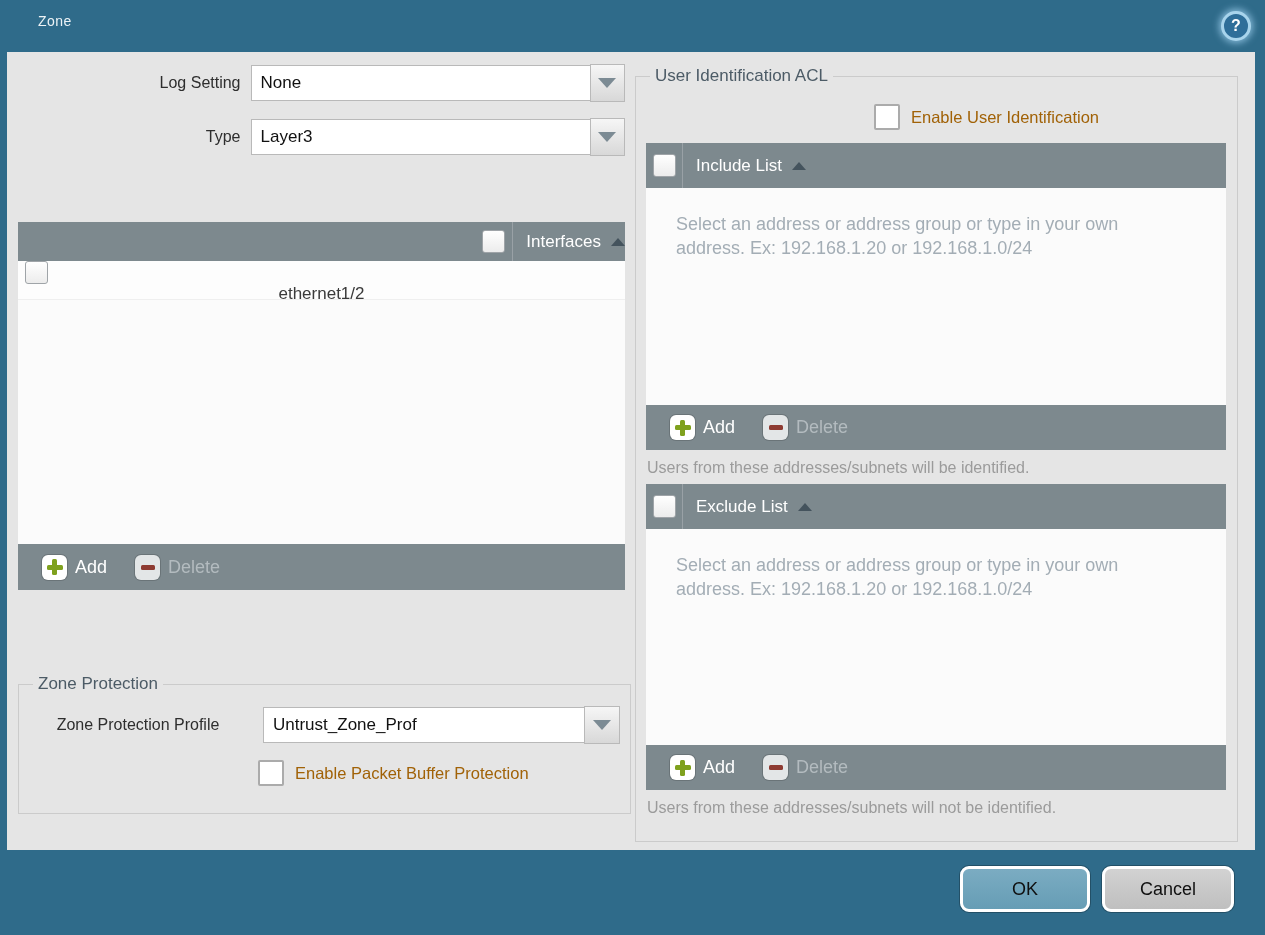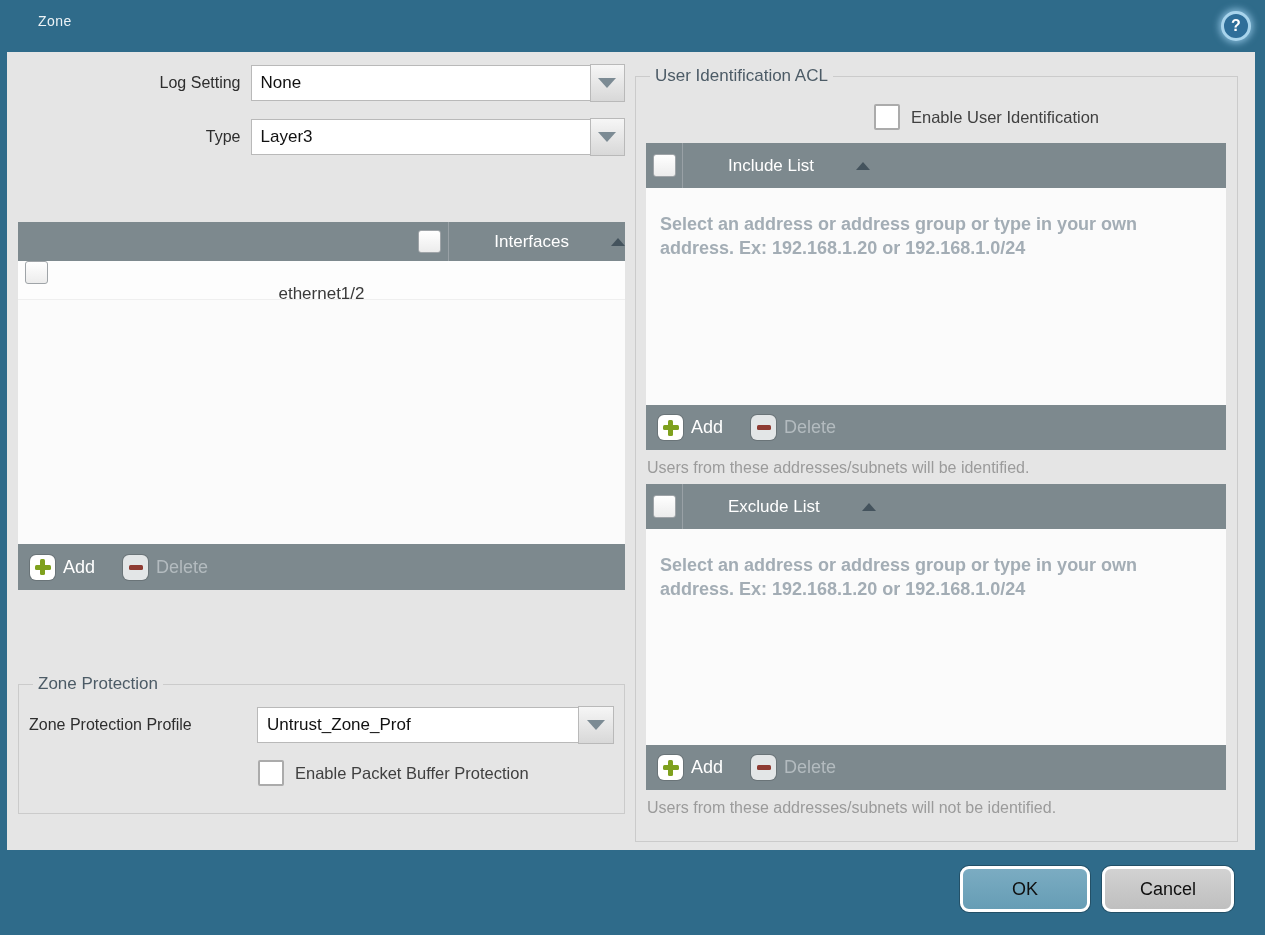--- a/index.html
+++ b/index.html
@@ -24,27 +24,27 @@
   .ddbtn{width:36px;height:38px;margin-left:-1px;border:1px solid #B9B9B9;box-sizing:border-box;
          background:linear-gradient(#F6F6F6,#D8D8D8);display:flex;align-items:center;justify-content:center;cursor:pointer;}
   .tri-down{width:0;height:0;border-left:9px solid transparent;border-right:9px solid transparent;border-top:10px solid #7C8B94;}
 
   
   .cb{width:23px;height:23px;background:linear-gradient(#FFFFFF,#ECECEC);border:1px solid #9FA4A8;
       border-radius:3px;box-sizing:border-box;cursor:pointer;}
   .cb.plain{background:#fff;border:2px solid #ABABAB;border-radius:2px;}
 
   
-  .panel-header{background:#7D898E;display:flex;align-items:center;color:#FFF;font-size:17px;gap:32px;}
+  .panel-header{background:#7D898E;display:flex;align-items:center;color:#FFF;font-size:17px;}
   .cb-cell{width:37px;align-self:stretch;display:flex;align-items:center;justify-content:center;border-right:1px solid #99A1A6;}
   .ph-label{margin-left:13px;}
   .sort-asc{width:0;height:0;border-left:7px solid transparent;border-right:7px solid transparent;
             border-bottom:8px solid #44535D;margin-left:10px;}
   .panel-body{background:#FBFBFB;}
-  .panel-footer{background:#7D898E;display:flex;align-items:center;padding-left:12px;gap:28px;}
+  .panel-footer{background:#7D898E;display:flex;align-items:center;padding-left:24px;gap:28px;}
   .action{display:flex;align-items:center;gap:8px;font-size:18px;color:#FFF;cursor:pointer;}
   .icon-box{width:25px;height:25px;border-radius:6px;background:#FFF;display:flex;align-items:center;justify-content:center;
             box-shadow:0 0 0 1px rgba(0,0,0,.15);}
   .plus-icon{position:relative;width:16px;height:16px;}
   .plus-icon::before{content:"";position:absolute;left:0;top:5.5px;width:16px;height:5px;background:#7FA11E;border-radius:1.5px;}
   .plus-icon::after{content:"";position:absolute;left:5.5px;top:0;width:5px;height:16px;background:#7FA11E;border-radius:1.5px;}
   .minus-icon{width:14px;height:5px;background:#8E3B32;border-radius:1.5px;}
   .action.disabled{color:#B3BBBF;cursor:default;}
   .action.disabled .icon-box{background:#E3E6E7;}
 
@@ -55,32 +55,32 @@
   .interfaces .panel-body{height:283px;}
   .iface-row{height:38px;display:flex;align-items:center;border-bottom:1px solid #EFEFEF;background:#FDFDFD;
              font-size:17px;color:#3A3A3A;flex-direction:column;}
   .iface-row .cb-cell{border-right:none;}
   .interfaces .panel-footer{height:46px;}
 
   fieldset{border:1px solid #CBCBCB;margin:0;padding:2px 10px 10px;}
   legend{color:#4C5B66;font-weight:normal;font-size:17px;padding:0 5px;margin-left:4px;}
   .zone-prot{position:absolute;left:11px;top:622px;width:585px;height:126px;}
   .zp-row{display:flex;align-items:center;margin-top:10px;}
-  .zp-label{width:218px;text-align:left;padding-right:10px;font-size:16px;color:#2E2E2E;white-space:nowrap;}
-  .cbrow{display:flex;align-items:center;gap:11px;margin-top:16px;font-size:16.5px;color:#404040;}
+  .zp-label{width:218px;text-align:center;padding-right:16px;font-size:16px;color:#2E2E2E;white-space:nowrap;}
+  .cbrow{display:flex;align-items:center;gap:11px;margin-top:16px;font-size:16.5px;color:#a16207;}
   .zp-cbrow{margin-left:229px;}
   .cbrow .cb{width:26px;height:26px;}
 
   
   .uid{position:absolute;left:628px;top:14px;width:581px;height:762px;}
   .uid-enable{margin:16px 0 0 228px;}
   .acl{width:580px;margin-left:0px;}
   .acl .panel-header{height:45px;}
   .acl .cb-cell{width:36px;}
-  .acl .panel-body{height:217px;box-sizing:border-box;padding:24px 40px 0 14px;font-weight:bold;}
+  .acl .panel-body{height:217px;box-sizing:border-box;padding:24px 40px 0 30px;}
   .acl.exclude .panel-body{height:216px;}
   .placeholder{color:#A3ADB5;font-size:18px;line-height:1.35;}
   .acl .panel-footer{height:45px;}
   .caption{color:#9B9B9B;font-size:16px;margin:9px 0 7px 1px;}
   .acl.exclude{margin-top:0px;}
 
   
   .btn{position:absolute;top:866px;height:46px;border-radius:9px;border:3px solid #FFF;
        box-shadow:0 0 0 1px rgba(0,0,0,.25);font-family:"Liberation Sans",sans-serif;
        font-size:18px;color:#101010;cursor:pointer;display:flex;align-items:center;justify-content:center;box-sizing:border-box;}

